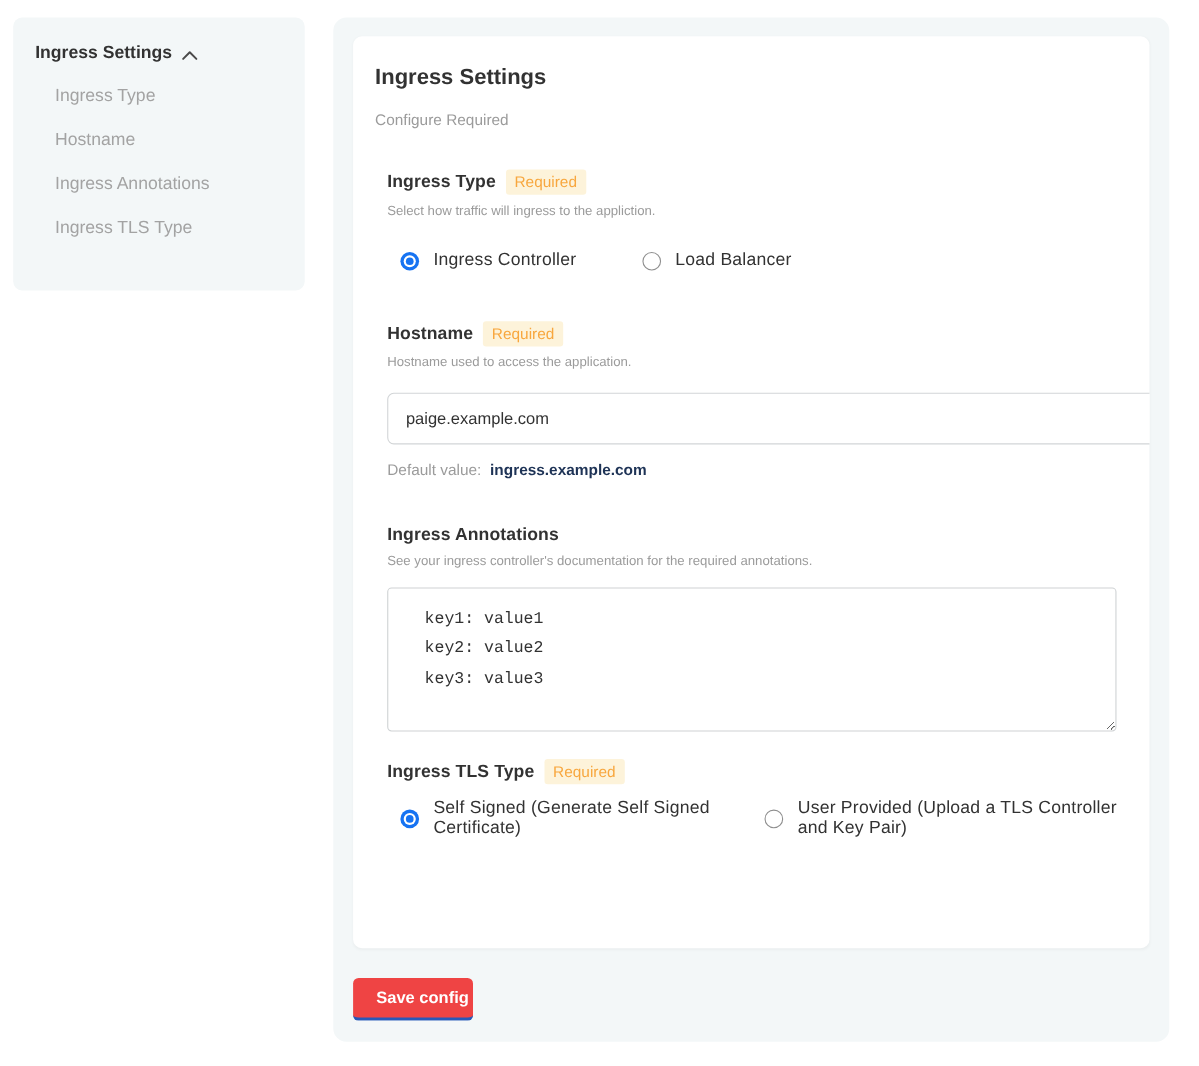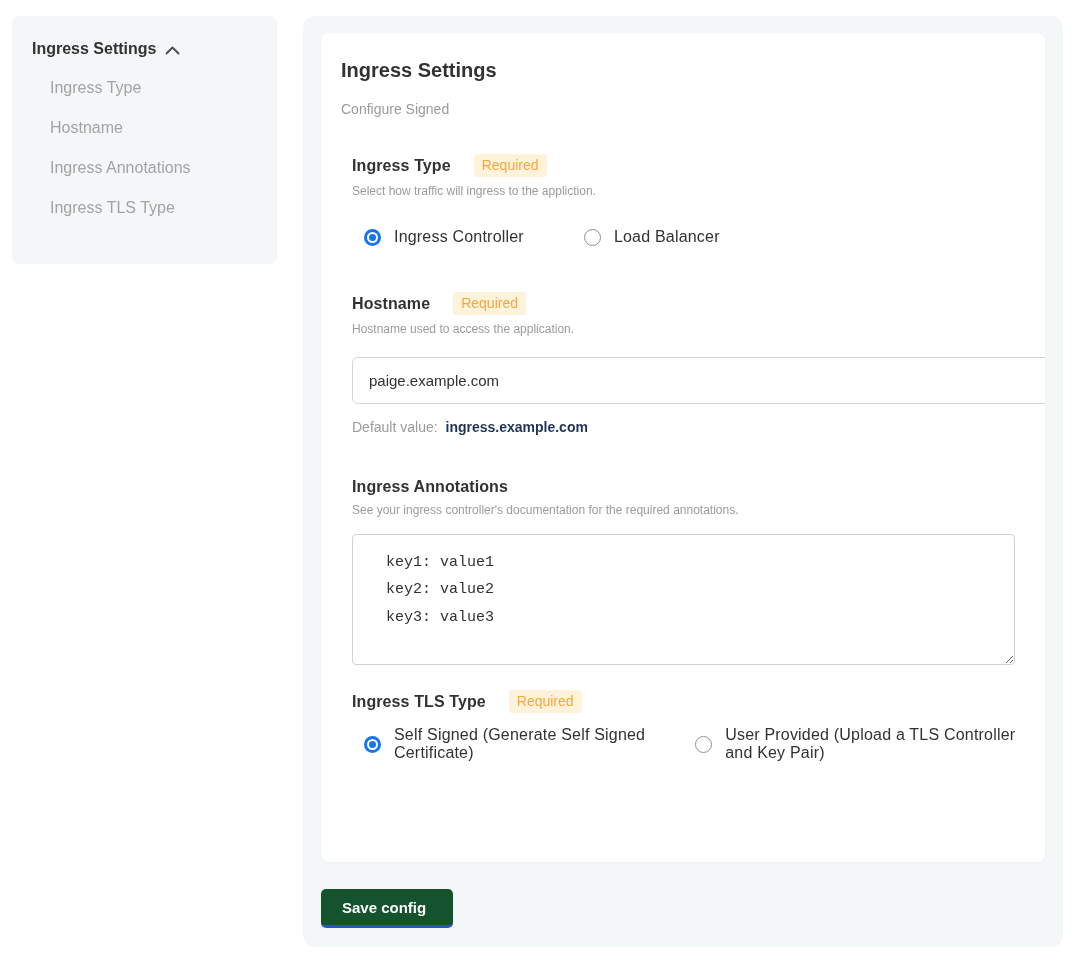--- a/index.html
+++ b/index.html
@@ -47,21 +47,21 @@
     box-shadow: 0 1px 3px rgba(0,0,0,0.04);
     padding: 26px 20px 20px 20px;
     overflow: hidden;
   }
   .card-title { font-size: 20px; font-weight: 700; color: #323232; }
   .card-subtitle { margin-top: 19px; font-size: 14px; color: #9b9b9b; }
   .fields { margin-left: 11px; }
   .field-label-row { display: flex; align-items: center; }
   .field-label { font-size: 16px; font-weight: 600; color: #323232; letter-spacing: 0.1px; }
   .required-badge {
-    margin-left: 23px;
+    margin-left: 9px;
     background: #fdf3da;
     color: #f8a73e;
     font-size: 14px;
     padding: 3px 8px 4px 8px;
     border-radius: 3px;
   }
   .help-text { margin-top: 7px; font-size: 12px; color: #9b9b9b; }
 
   .field-ingress-type { margin-top: 37px; }
   .radio-row { display: flex; align-items: center; gap: 48px; margin-top: 30px; }
@@ -121,29 +121,29 @@
     color: #323232;
     resize: both;
     outline: none;
   }
   .field-tls { margin-top: 25px; }
   .radio-column { display: flex; flex-direction: row; gap: 35px; margin-top: 13px; }
 
   .save-button {
     display: inline-block;
     margin: 27px 0 0 0;
-    background: #14532d;
+    background: #ef4444;
     color: #ffffff;
     font-size: 15px;
     font-weight: 700;
     font-family: "Liberation Sans", "DejaVu Sans", sans-serif;
     border: none;
     border-bottom: 3px solid #2858b8;
     border-radius: 5px;
-    padding: 10px 27px 9px 21px;
+    padding: 10px 4px 9px 21px;
     cursor: pointer;
   }
 </style>
 </head>
 <body>
 
 <aside class="sidebar">
   <div class="sidebar-group-header">
     <span>Ingress Settings</span>
     <span class="chevron-up">
@@ -156,21 +156,21 @@
     <li class="sidebar-item">Ingress Type</li>
     <li class="sidebar-item">Hostname</li>
     <li class="sidebar-item">Ingress Annotations</li>
     <li class="sidebar-item">Ingress TLS Type</li>
   </ul>
 </aside>
 
 <section class="main-container">
   <div class="config-card">
     <h1 class="card-title">Ingress Settings</h1>
-    <p class="card-subtitle">Configure Signed</p>
+    <p class="card-subtitle">Configure Required</p>
 
     <div class="fields">
 
       <div class="field field-ingress-type">
         <div class="field-label-row">
           <span class="field-label">Ingress Type</span>
           <span class="required-badge">Required</span>
         </div>
         <p class="help-text">Select how traffic will ingress to the appliction.</p>
         <div class="radio-row">

